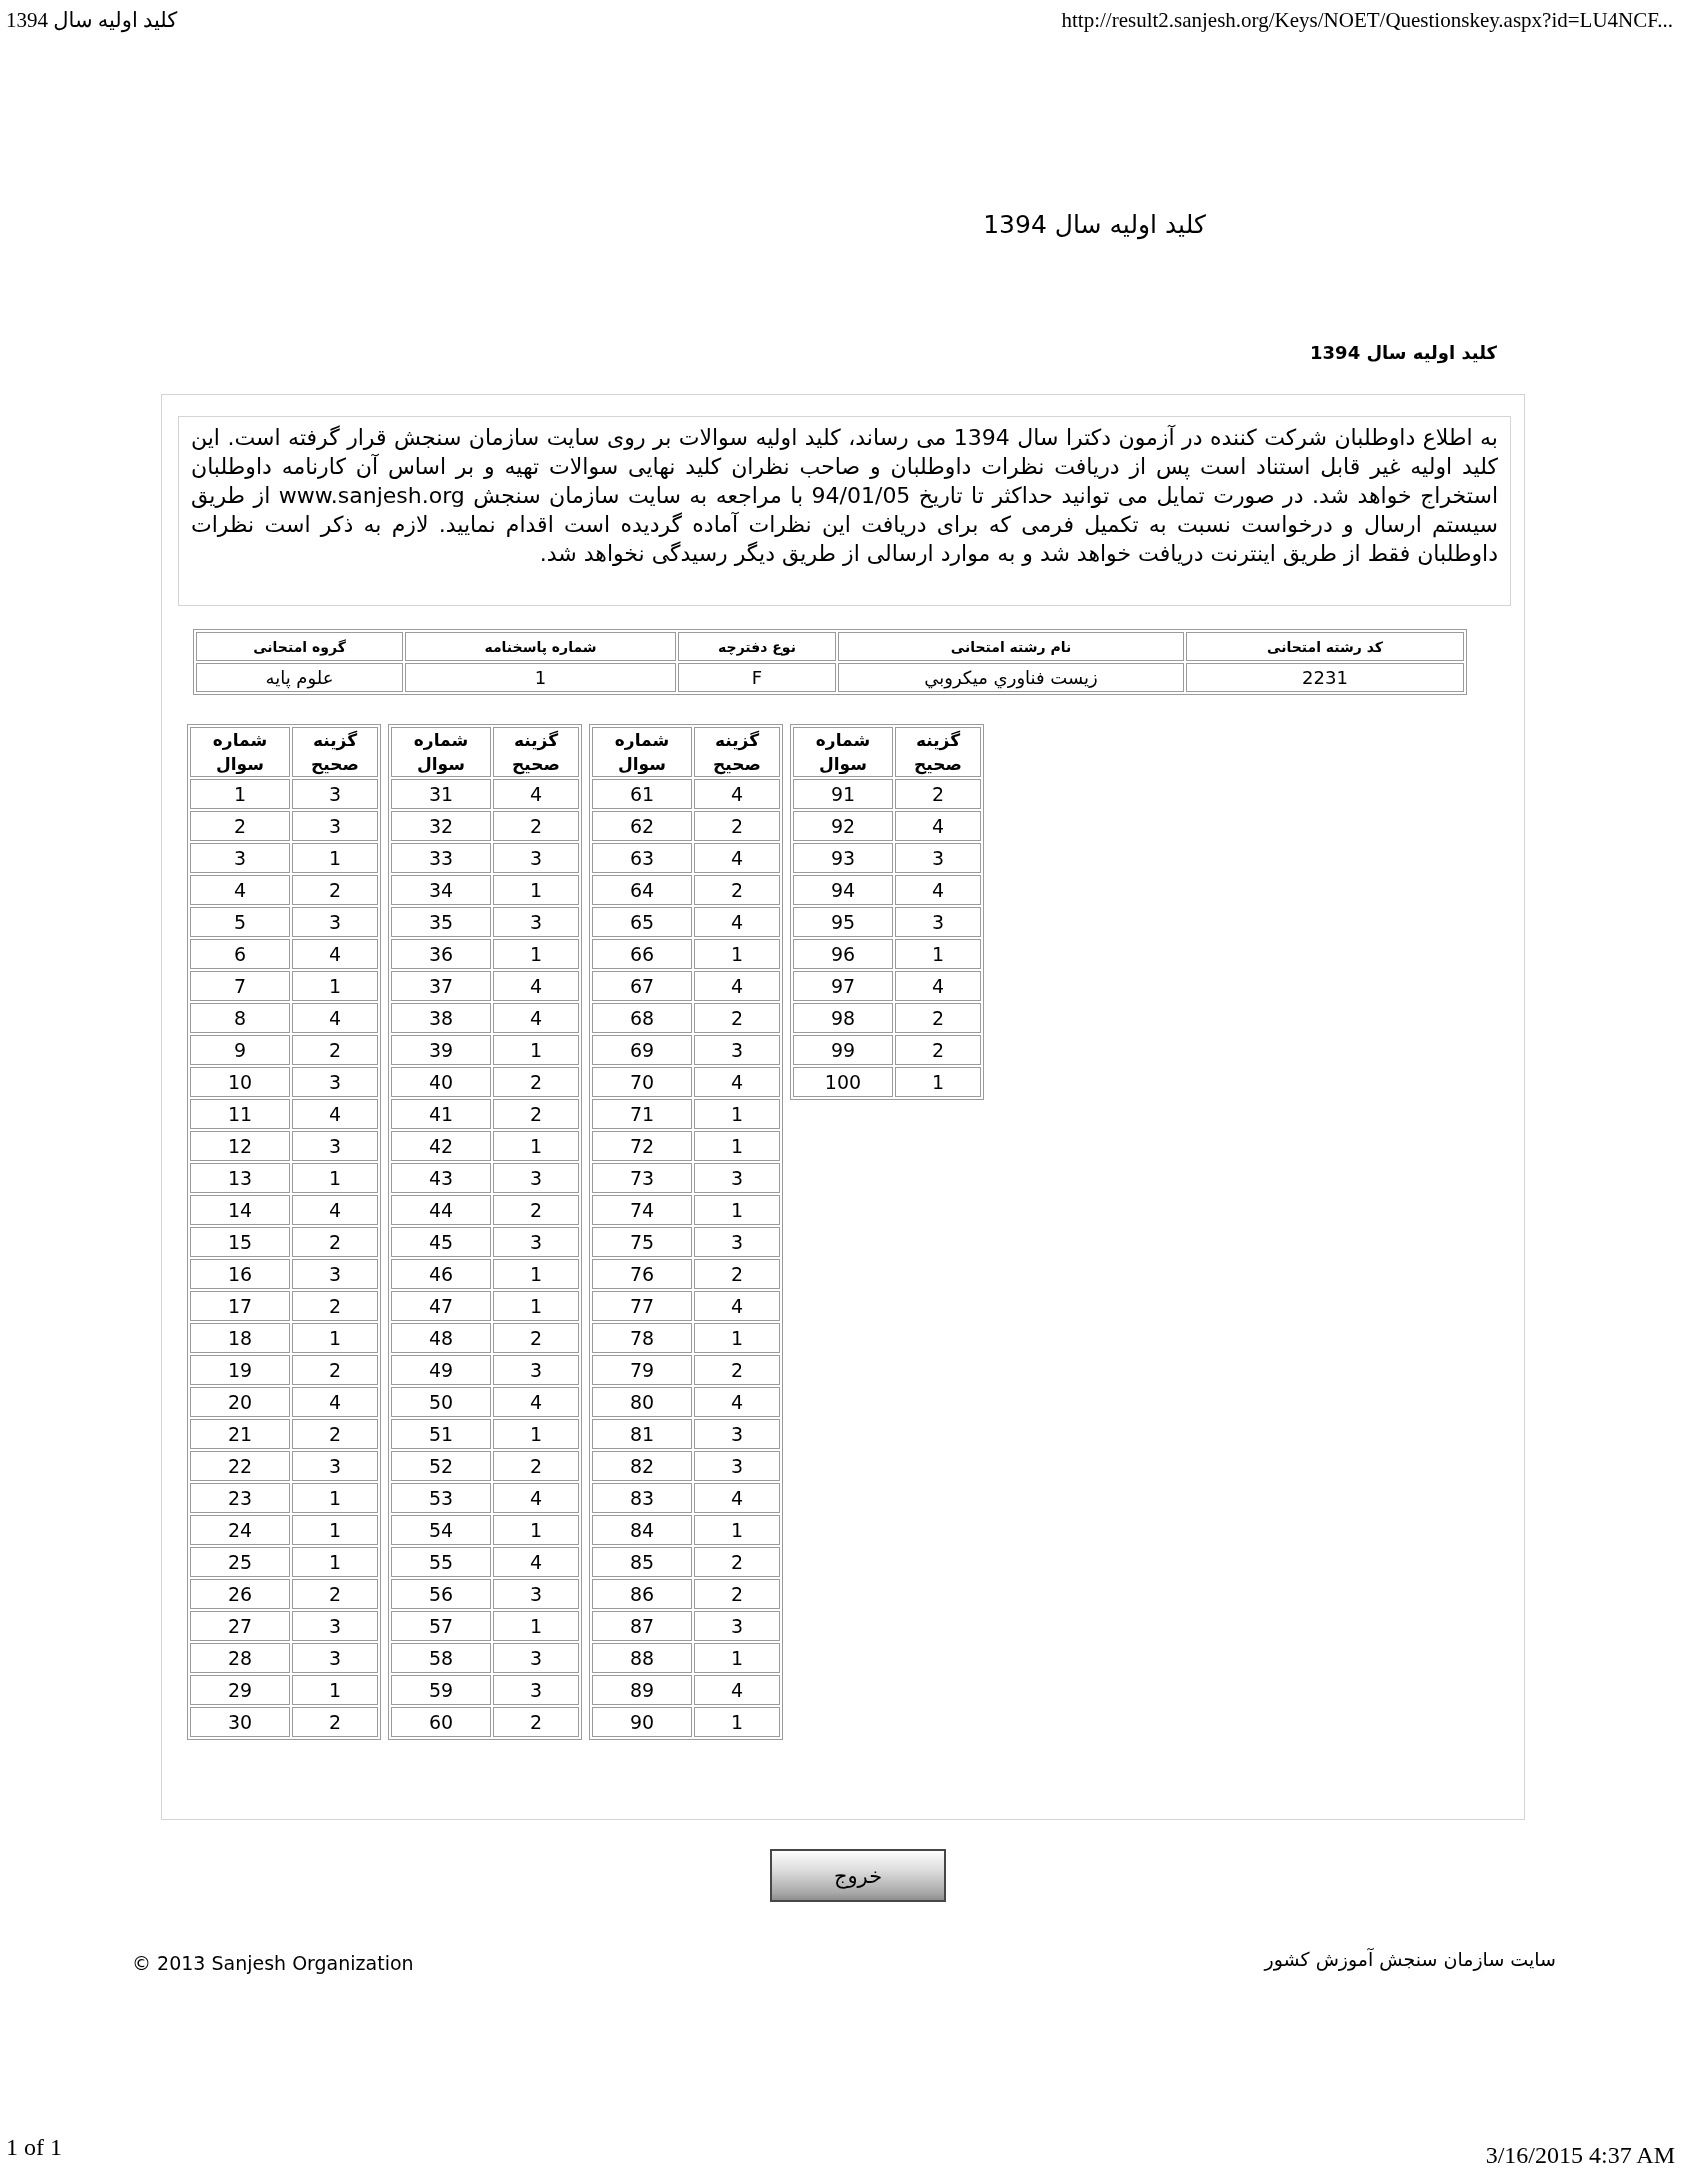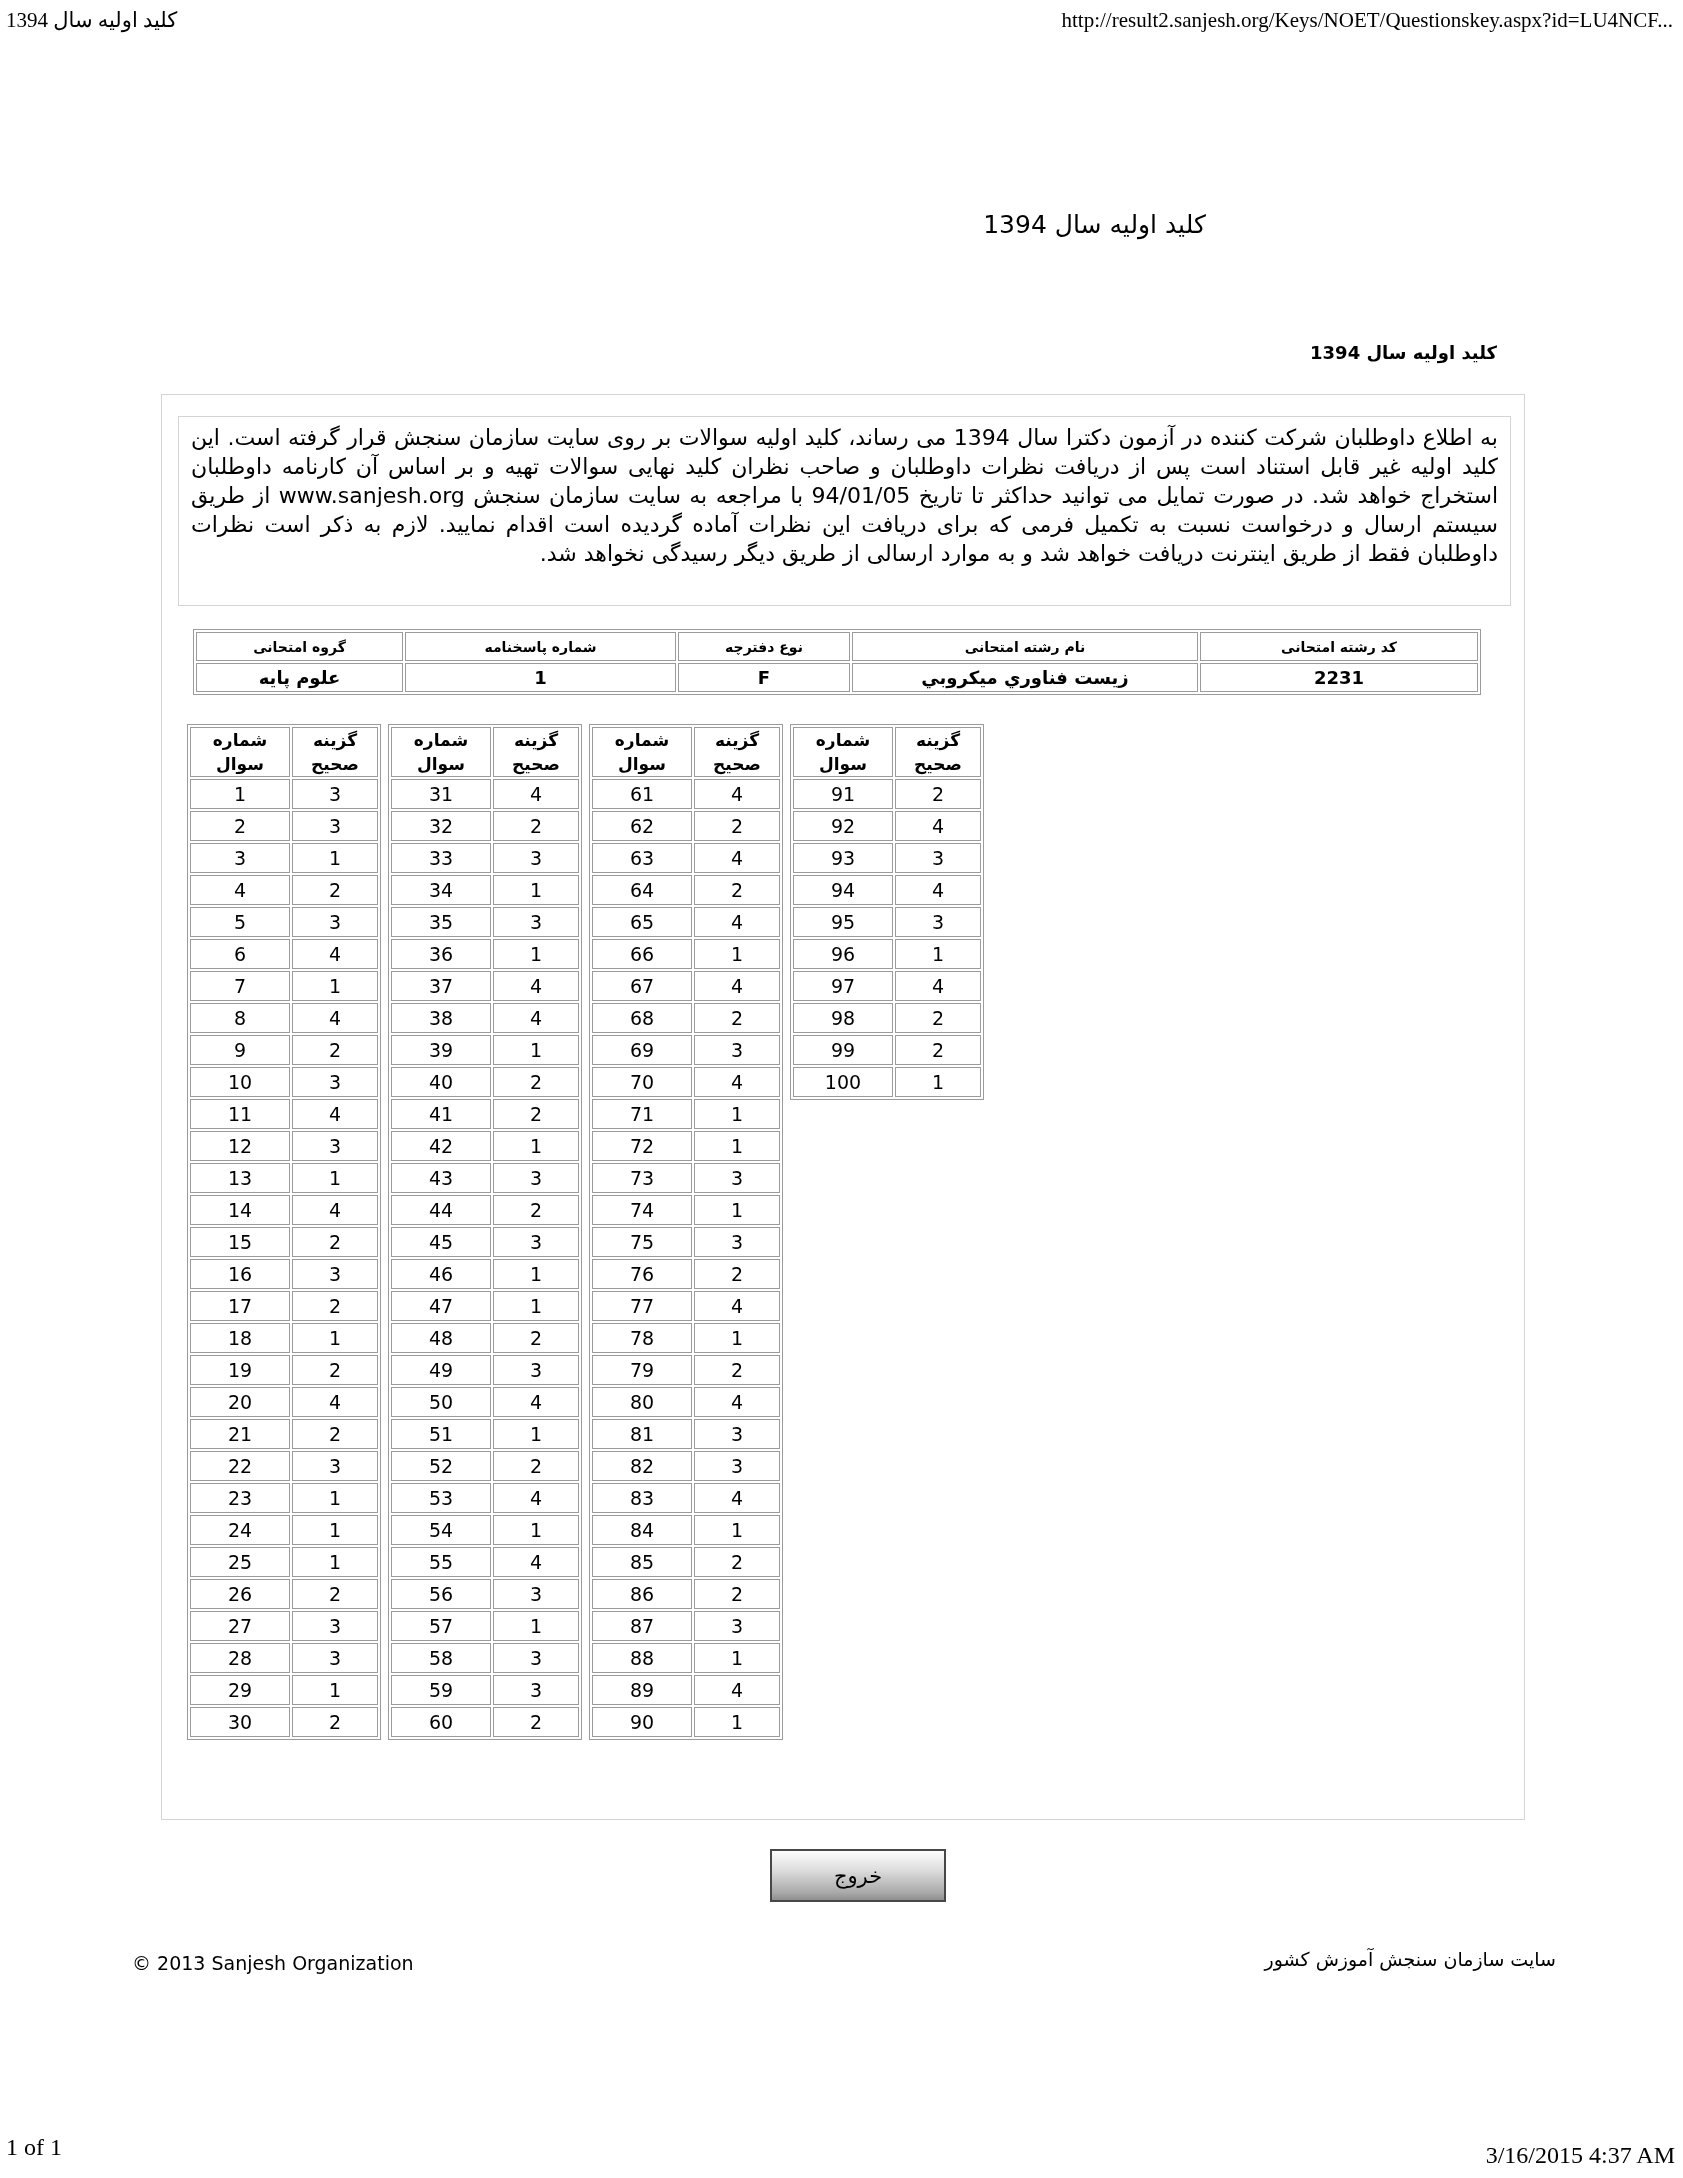--- a/index.html
+++ b/index.html
@@ -41,27 +41,27 @@
 
   
   .info-table {
     position:absolute; left:31px; top:234px;
     direction:rtl;
     border-collapse:separate; border-spacing:2px;
     border:1px solid #9b9b9b;
   }
   .info-table th, .info-table td {
     border:1px solid #9b9b9b; text-align:center; vertical-align:middle;
-    height:29px; padding:0 4px; box-sizing:border-box;font-weight:bold;
+    height:29px; padding:0 4px; box-sizing:border-box;
   }
   .info-table th { font-size:14px; font-weight:bold; }
   .info-table td { font-size:18px; }
   .info-table .c0 { width:278px; }
   .info-table .c1 { width:346px; }
-  .info-table .c2 { width:172px;margin-left:40px; }
+  .info-table .c2 { width:158px;margin-left:40px; }
   .info-table .c3 { width:271px; }
   .info-table .c4 { width:207px; }
 
   
   .answer-tables {
     position:absolute; left:25px; top:329px;
     display:flex; flex-direction:row; align-items:flex-start; gap:7px;
     direction:ltr;
   }
   table.ans {

